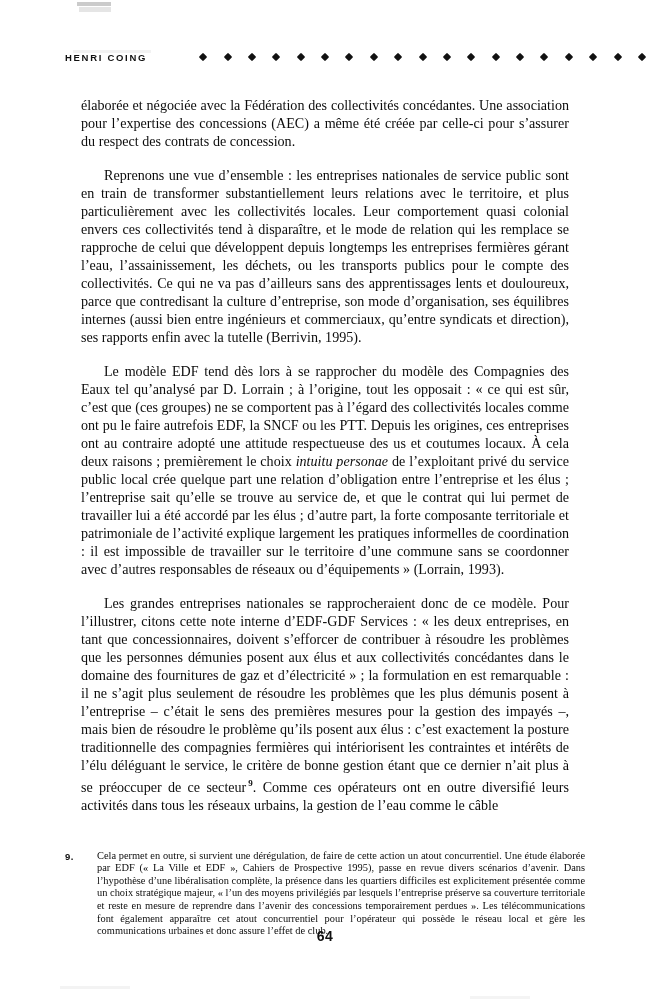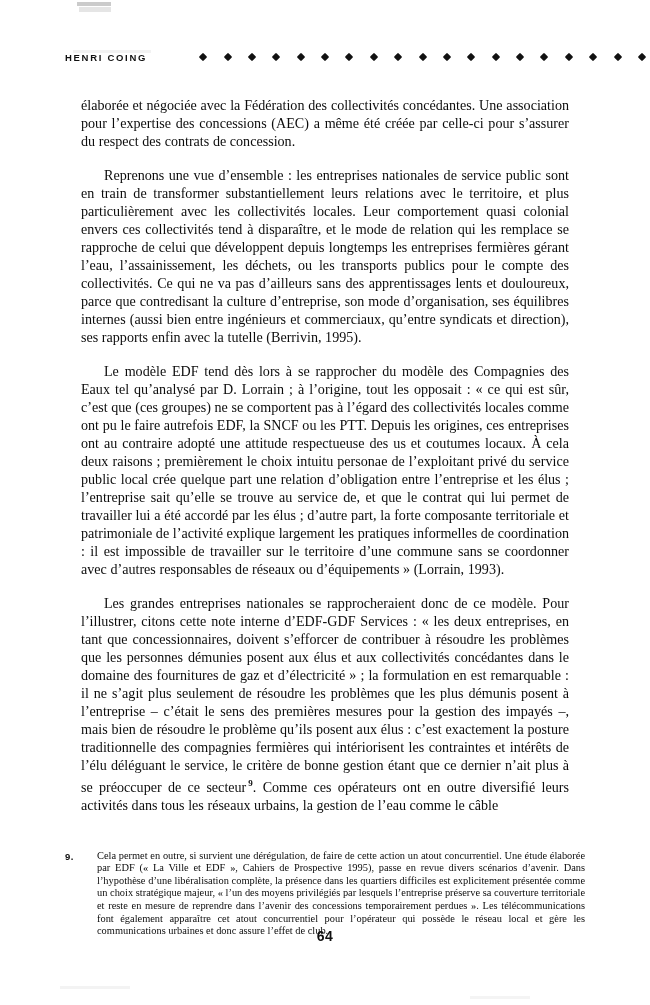--- a/index.html
+++ b/index.html
@@ -83,21 +83,21 @@
     font-size: 14.1px;
     line-height: 18px;
     text-align: justify;
     text-justify: inter-word;
     -webkit-hyphens: manual;
     hyphens: manual;
     word-spacing: 0.1px;
   }
   p.body.indent { text-indent: 23px; }
   p.body.gap    { margin-top: 16px; }
-  p.body .it    { }
+  p.body .it    { font-style: italic; }
   p.body sup.fn {
     font-size: 9px;
     font-weight: 700;
     vertical-align: super;
     padding-left: 2px;
   }
 
   
   .footnote {
     margin-top: 36px;

